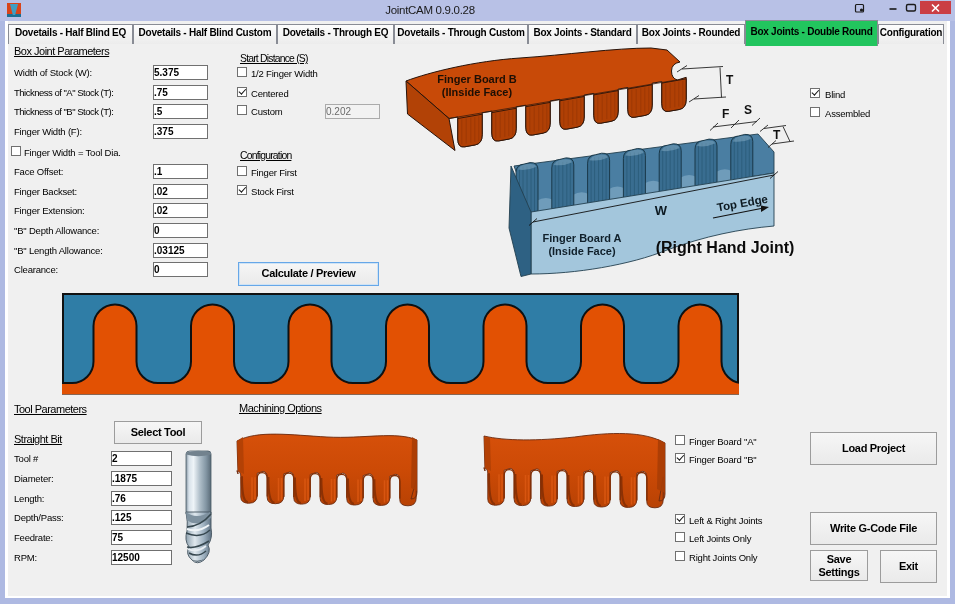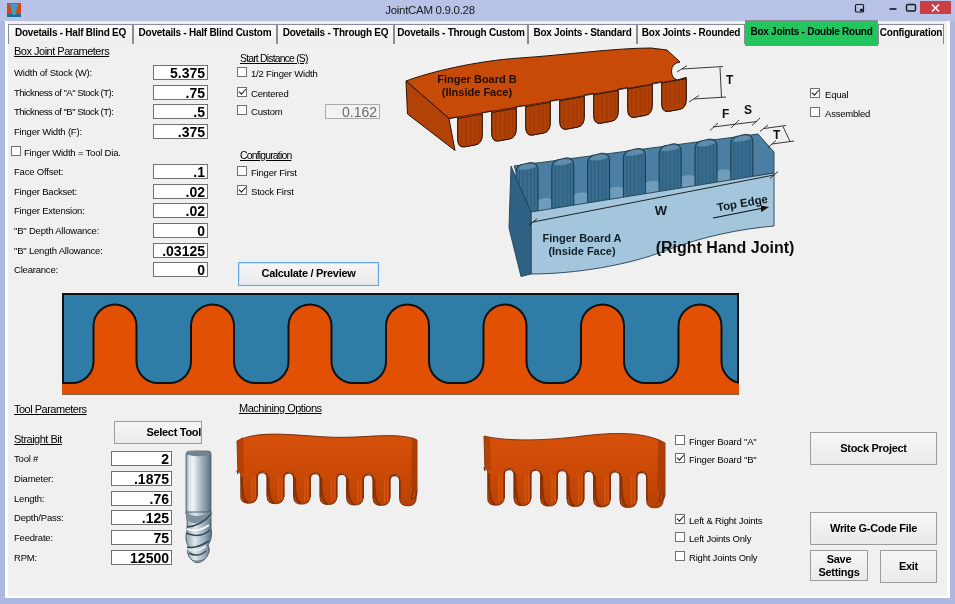--- a/index.html
+++ b/index.html
@@ -5,21 +5,21 @@
 html,body{margin:0;padding:0;}
 body{width:955px;height:604px;overflow:hidden;font-family:"Liberation Sans",sans-serif;}
 #win{position:absolute;left:0;top:0;width:955px;height:604px;background:#aeb9e2;}
 #client{position:absolute;left:5px;top:21px;width:945px;height:577px;background:#fff;}
 #page{position:absolute;left:3px;top:0px;width:939px;height:575px;background:#f0f0f0;}
 #titlebar{position:absolute;left:0;top:0;width:955px;height:21px;background:#b8c1e6;}
 #title{position:absolute;left:0;top:4px;width:860px;text-align:center;font-size:11.5px;letter-spacing:-0.3px;color:#1a1a1a;}
 .abs{position:absolute;}
 .lbl{position:absolute;font-size:9.5px;color:#000;white-space:nowrap;letter-spacing:-0.2px;}
 .hd{position:absolute;font-size:11px;color:#000;text-decoration:underline;white-space:nowrap;letter-spacing:-0.5px;}
-.inp{position:absolute;width:51px;height:12px;background:#fff;border:1px solid #707070;font-size:14px;font-weight:bold;text-align:right;padding:1px 2px 0 0;line-height:12px;}
+.inp{position:absolute;width:51px;height:12px;background:#fff;border:1px solid #707070;font-size:10px;font-weight:bold;padding:1px 2px 0 0;line-height:12px;}
 .cb{position:absolute;width:8px;height:8px;background:#fff;border:1px solid #707070;}
 .cb.ck::after{content:"";position:absolute;left:0.5px;top:1.2px;width:5.5px;height:3.2px;border-left:1.6px solid #111;border-bottom:1.6px solid #111;transform:rotate(-48deg);}
 .btn{position:absolute;background:linear-gradient(#f6f6f6,#eaeaea);border:1px solid #9c9c9c;font-size:11px;font-weight:bold;color:#000;text-align:center;letter-spacing:-0.3px;font-family:"Liberation Sans",sans-serif;}
 
 #tabs{position:absolute;left:8px;top:20px;width:940px;height:25px;}
 .tab{position:absolute;top:4px;height:18.5px;background:linear-gradient(#fdfdfd,#ececec);border:1px solid #898c95;border-bottom:none;font-size:10px;font-weight:bold;text-align:center;letter-spacing:-0.25px;white-space:nowrap;overflow:hidden;}
 .tab.active{top:0px;height:25px;background:#22c55e;z-index:5;border-bottom:none;}
 .tab span{display:block;margin-top:2px;}
 .tab.active span{margin-top:5px;}
 </style>
@@ -99,30 +99,30 @@
  <div class="inp" style="left:153px;top:243px;">.03125</div>
  <div class="inp" style="left:153px;top:262px;">0</div>
 
  <div class="hd" style="left:240px;top:53px;font-size:10.4px;letter-spacing:-0.8px;">Start Distance (S)</div>
  <div class="cb" style="left:237px;top:67px;"></div>
  <div class="lbl" style="left:251px;top:68px;">1/2 Finger Width</div>
  <div class="cb ck" style="left:237px;top:87px;"></div>
  <div class="lbl" style="left:251px;top:88px;">Centered</div>
  <div class="cb" style="left:237px;top:105px;"></div>
  <div class="lbl" style="left:251px;top:106px;">Custom</div>
- <div class="inp" style="left:325px;top:104px;background:#f2f2f2;border-color:#ababab;color:#6b6b6b;font-weight:normal;">0.162</div>
+ <div class="inp" style="left:325px;top:104px;background:#f2f2f2;border-color:#ababab;color:#6b6b6b;font-weight:normal;">0.202</div>
  <div class="hd" style="left:240px;top:150px;font-size:10.4px;letter-spacing:-0.8px;">Configuration</div>
  <div class="cb" style="left:237px;top:166px;"></div>
  <div class="lbl" style="left:251px;top:167px;">Finger First</div>
  <div class="cb ck" style="left:237px;top:185px;"></div>
  <div class="lbl" style="left:251px;top:186px;">Stock First</div>
  <div class="btn" style="left:238px;top:262px;width:139px;height:22px;line-height:21px;border:1px solid #66a7e8;box-shadow:0 0 0 1px #cfe3f5 inset;">Calculate / Preview</div>
 
  <div class="cb ck" style="left:810px;top:88px;"></div>
- <div class="lbl" style="left:825px;top:89px;">Equal</div>
+ <div class="lbl" style="left:825px;top:89px;">Blind</div>
  <div class="cb" style="left:810px;top:107px;"></div>
  <div class="lbl" style="left:825px;top:108px;">Assembled</div>
 
 <svg class="abs" style="left:62px;top:292.5px;" width="677" height="102" viewBox="0 0 677 102">
   <rect x="0" y="0" width="677" height="102" fill="#2f7da6"></rect>
   <path d="M 0,90 L 10.0,90 A 21.5,21.5 0 0 0 31.5,68.5 L 31.5,33 A 21.5,21.5 0 0 1 74.5,33 L 74.5,68.5 A 21.5,21.5 0 0 0 96.0,90 L 107.5,90 A 21.5,21.5 0 0 0 129.0,68.5 L 129.0,33 A 21.5,21.5 0 0 1 172.0,33 L 172.0,68.5 A 21.5,21.5 0 0 0 193.5,90 L 205.0,90 A 21.5,21.5 0 0 0 226.5,68.5 L 226.5,33 A 21.5,21.5 0 0 1 269.5,33 L 269.5,68.5 A 21.5,21.5 0 0 0 291.0,90 L 302.5,90 A 21.5,21.5 0 0 0 324.0,68.5 L 324.0,33 A 21.5,21.5 0 0 1 367.0,33 L 367.0,68.5 A 21.5,21.5 0 0 0 388.5,90 L 400.0,90 A 21.5,21.5 0 0 0 421.5,68.5 L 421.5,33 A 21.5,21.5 0 0 1 464.5,33 L 464.5,68.5 A 21.5,21.5 0 0 0 486.0,90 L 497.5,90 A 21.5,21.5 0 0 0 519.0,68.5 L 519.0,33 A 21.5,21.5 0 0 1 562.0,33 L 562.0,68.5 A 21.5,21.5 0 0 0 583.5,90 L 595.0,90 A 21.5,21.5 0 0 0 616.5,68.5 L 616.5,33 A 21.5,21.5 0 0 1 659.5,33 L 659.5,68.5 A 21.5,21.5 0 0 0 681.0,90 L 677,90 L 677,101.5 L 0,101.5 Z" fill="#e25103"></path>
   <path d="M 0,90 L 10.0,90 A 21.5,21.5 0 0 0 31.5,68.5 L 31.5,33 A 21.5,21.5 0 0 1 74.5,33 L 74.5,68.5 A 21.5,21.5 0 0 0 96.0,90 L 107.5,90 A 21.5,21.5 0 0 0 129.0,68.5 L 129.0,33 A 21.5,21.5 0 0 1 172.0,33 L 172.0,68.5 A 21.5,21.5 0 0 0 193.5,90 L 205.0,90 A 21.5,21.5 0 0 0 226.5,68.5 L 226.5,33 A 21.5,21.5 0 0 1 269.5,33 L 269.5,68.5 A 21.5,21.5 0 0 0 291.0,90 L 302.5,90 A 21.5,21.5 0 0 0 324.0,68.5 L 324.0,33 A 21.5,21.5 0 0 1 367.0,33 L 367.0,68.5 A 21.5,21.5 0 0 0 388.5,90 L 400.0,90 A 21.5,21.5 0 0 0 421.5,68.5 L 421.5,33 A 21.5,21.5 0 0 1 464.5,33 L 464.5,68.5 A 21.5,21.5 0 0 0 486.0,90 L 497.5,90 A 21.5,21.5 0 0 0 519.0,68.5 L 519.0,33 A 21.5,21.5 0 0 1 562.0,33 L 562.0,68.5 A 21.5,21.5 0 0 0 583.5,90 L 595.0,90 A 21.5,21.5 0 0 0 616.5,68.5 L 616.5,33 A 21.5,21.5 0 0 1 659.5,33 L 659.5,68.5 A 21.5,21.5 0 0 0 681.0,90 L 677,90" fill="none" stroke="#0d1113" stroke-width="2"></path>
   <path d="M 1,89 L 1,1 L 676,1 L 676,89" fill="none" stroke="#111" stroke-width="2"></path>
 </svg>
 <svg class="abs" style="left:400px;top:44px;" width="300" height="155" viewBox="0 0 300 155">
@@ -209,21 +209,21 @@
  <path d="M 3,64 L 28,64 L 28,80 Q 30,90 25,97 Q 29,104 21,112 Q 14,117.5 9,112 Q 2,106 6,99 Q 1,92 4,83 Q 5,74 3,64 Z" fill="url(#fl)" stroke="#44545f" stroke-width="0.9"></path>
  <path d="M 3,64 Q 13,72 27,64 L 28,70 Q 14,80 4,72 Z" fill="#7e919f"></path>
  <path d="M 28,66 Q 18,78 4,79 M 3,85 Q 17,91 27,82 M 26,93 Q 13,101 4,99 M 6,105 Q 15,110 23,103" fill="none" stroke="#36474f" stroke-width="1.5"></path>
  <path d="M 4,81 Q 15,85 26,77" fill="none" stroke="#f0f5f8" stroke-width="2"></path>
  <path d="M 5,101 Q 14,105 23,98" fill="none" stroke="#e8eef3" stroke-width="1.7"></path>
  <path d="M 9,112 Q 15,116 21,111 Q 16,114 9,112 Z" fill="#44545f"></path>
 </svg>
 
  <div class="hd" style="left:14px;top:403px;">Tool Parameters</div>
  <div class="hd" style="left:14px;top:433px;">Straight Bit</div>
- <div class="btn" style="left:114px;top:421px;width:86px;height:21px;line-height:20px;text-align:right;">Select Tool</div>
+ <div class="btn" style="left:114px;top:421px;width:86px;height:21px;line-height:20px;">Select Tool</div>
  <div class="lbl" style="left:14px;top:453px;">Tool #</div>
  <div class="lbl" style="left:14px;top:473px;">Diameter:</div>
  <div class="lbl" style="left:14px;top:493px;">Length:</div>
  <div class="lbl" style="left:14px;top:512px;">Depth/Pass:</div>
  <div class="lbl" style="left:14px;top:532px;">Feedrate:</div>
  <div class="lbl" style="left:14px;top:552px;">RPM:</div>
  <div class="inp" style="left:111px;top:451px;width:57px;">2</div>
  <div class="inp" style="left:111px;top:471px;width:57px;">.1875</div>
  <div class="inp" style="left:111px;top:491px;width:57px;">.76</div>
  <div class="inp" style="left:111px;top:510px;width:57px;">.125</div>
@@ -236,17 +236,17 @@
  <div class="lbl" style="left:689px;top:436px;">Finger Board "A"</div>
  <div class="cb ck" style="left:675px;top:453px;"></div>
  <div class="lbl" style="left:689px;top:454px;">Finger Board "B"</div>
  <div class="cb ck" style="left:675px;top:514px;"></div>
  <div class="lbl" style="left:689px;top:515px;">Left &amp; Right Joints</div>
  <div class="cb" style="left:675px;top:532px;"></div>
  <div class="lbl" style="left:689px;top:533px;">Left Joints Only</div>
  <div class="cb" style="left:675px;top:551px;"></div>
  <div class="lbl" style="left:689px;top:552px;">Right Joints Only</div>
 
- <div class="btn" style="left:810px;top:432px;width:125px;height:31px;line-height:30px;">Stock Project</div>
+ <div class="btn" style="left:810px;top:432px;width:125px;height:31px;line-height:30px;">Load Project</div>
  <div class="btn" style="left:810px;top:512px;width:125px;height:31px;line-height:30px;">Write G-Code File</div>
  <div class="btn" style="left:810px;top:550px;width:58px;height:31px;line-height:13px;padding-top:2px;box-sizing:border-box;">Save<br>Settings</div>
  <div class="btn" style="left:880px;top:550px;width:55px;height:31px;line-height:30px;">Exit</div>
 </div>
 
 </body></html>

